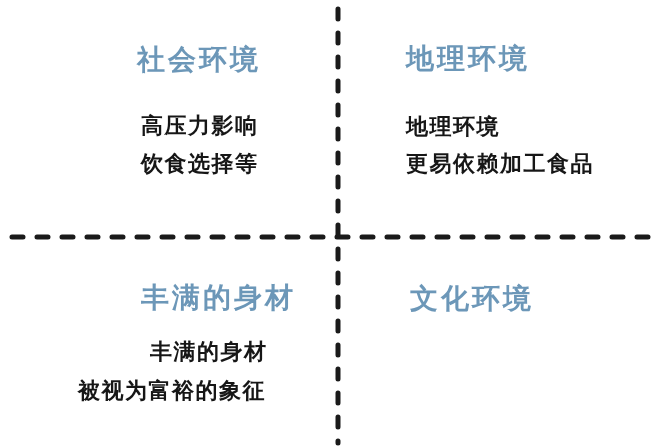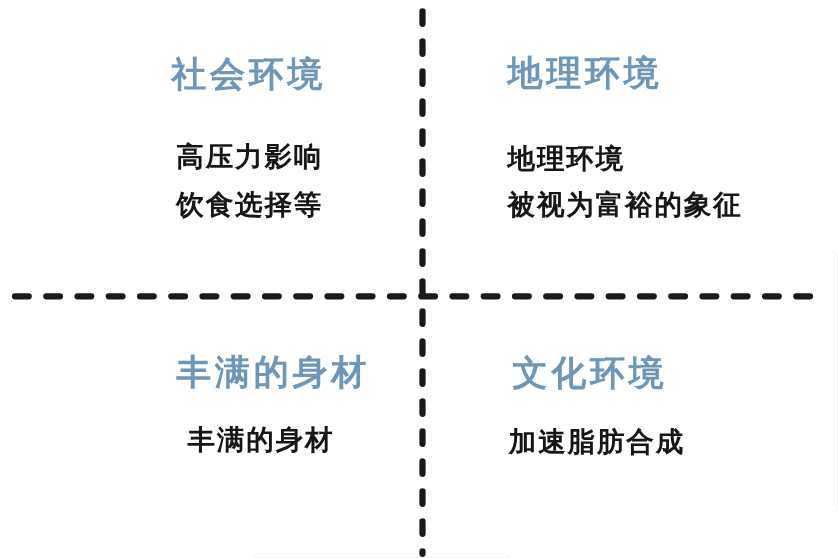--- a/index.html
+++ b/index.html
@@ -59,21 +59,21 @@
     <line x1="338" y1="9" x2="338" y2="443" stroke="#1a1a1a" stroke-width="5" stroke-linecap="round" stroke-dasharray="10 14"></line>
     <line x1="12" y1="237" x2="656" y2="237" stroke="#1a1a1a" stroke-width="5" stroke-linecap="round" stroke-dasharray="11 14"></line>
   </svg>
 
   <div class="q-title tl-title">社会环境</div>
   <div class="q-line tl-l1">高压力影响</div>
   <div class="q-line tl-l2">饮食选择等</div>
 
   <div class="q-title tr-title">地理环境</div>
   <div class="q-line tr-l1">地理环境</div>
-  <div class="q-line tr-l2">被视为富裕的象征</div>
+  <div class="q-line tr-l2">更易依赖加工食品</div>
 
   <div class="q-title bl-title">丰满的身材</div>
   <div class="q-line bl-l1">丰满的身材</div>
+  <div class="q-line bl-l2">被视为富裕的象征</div>
 
   <div class="q-title br-title">文化环境</div>
-  <div class="q-line br-l1">加速脂肪合成</div>
 
 </div>
 
 </body></html>

